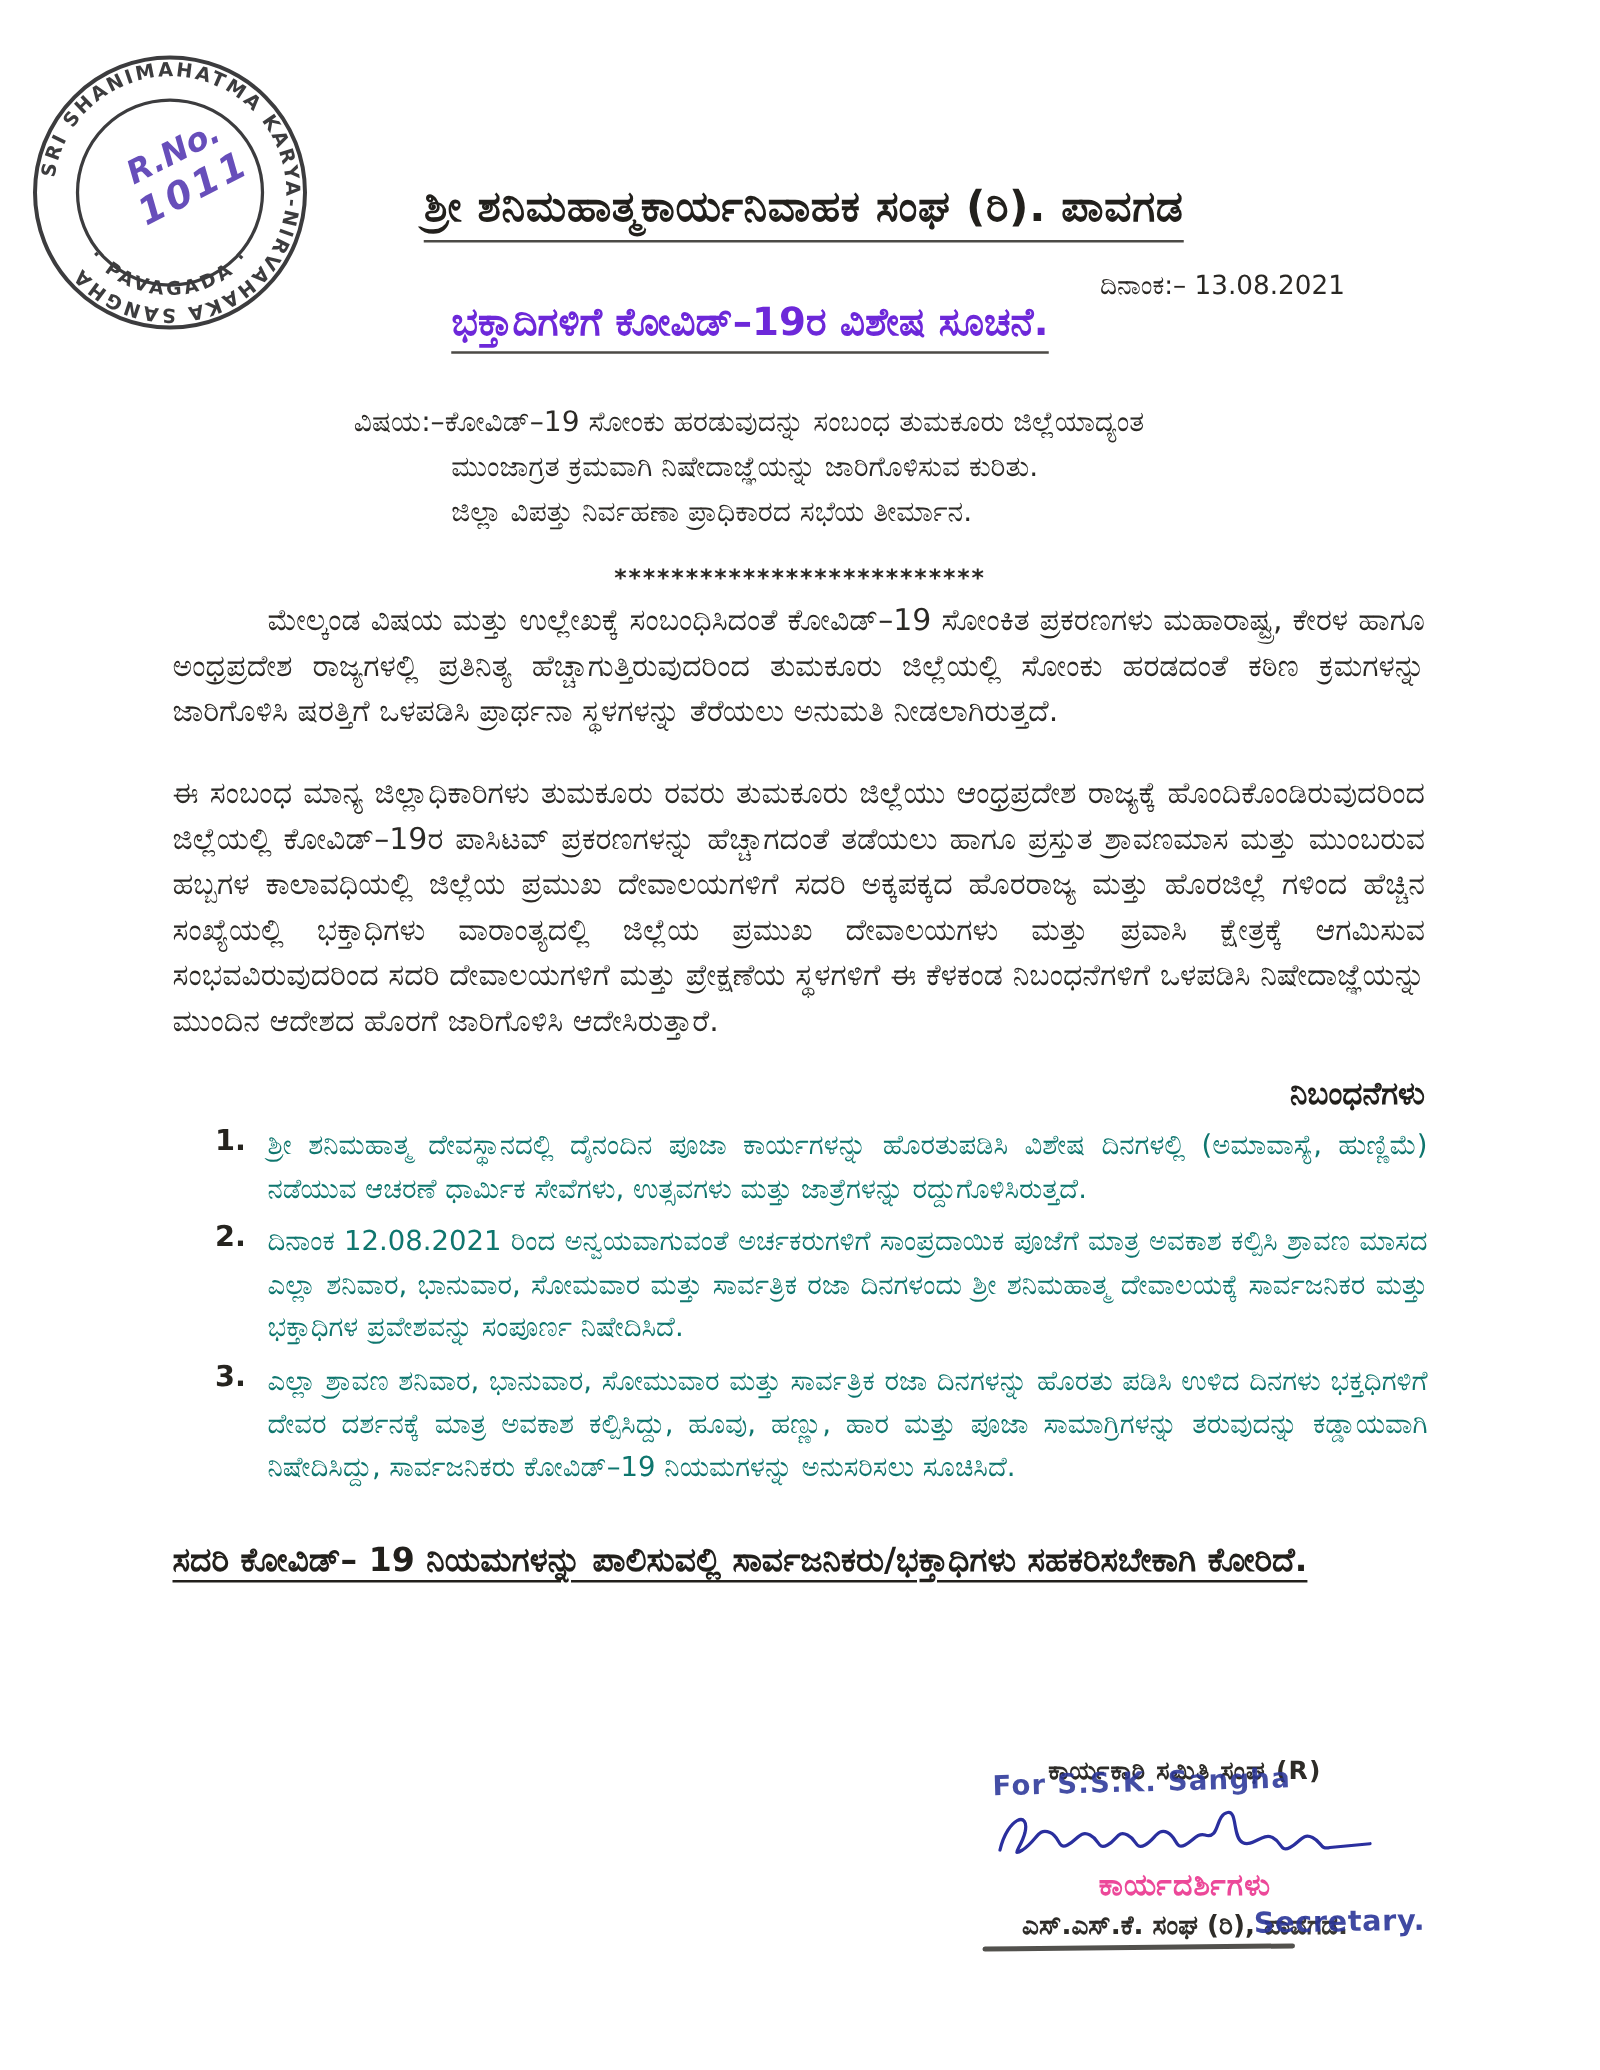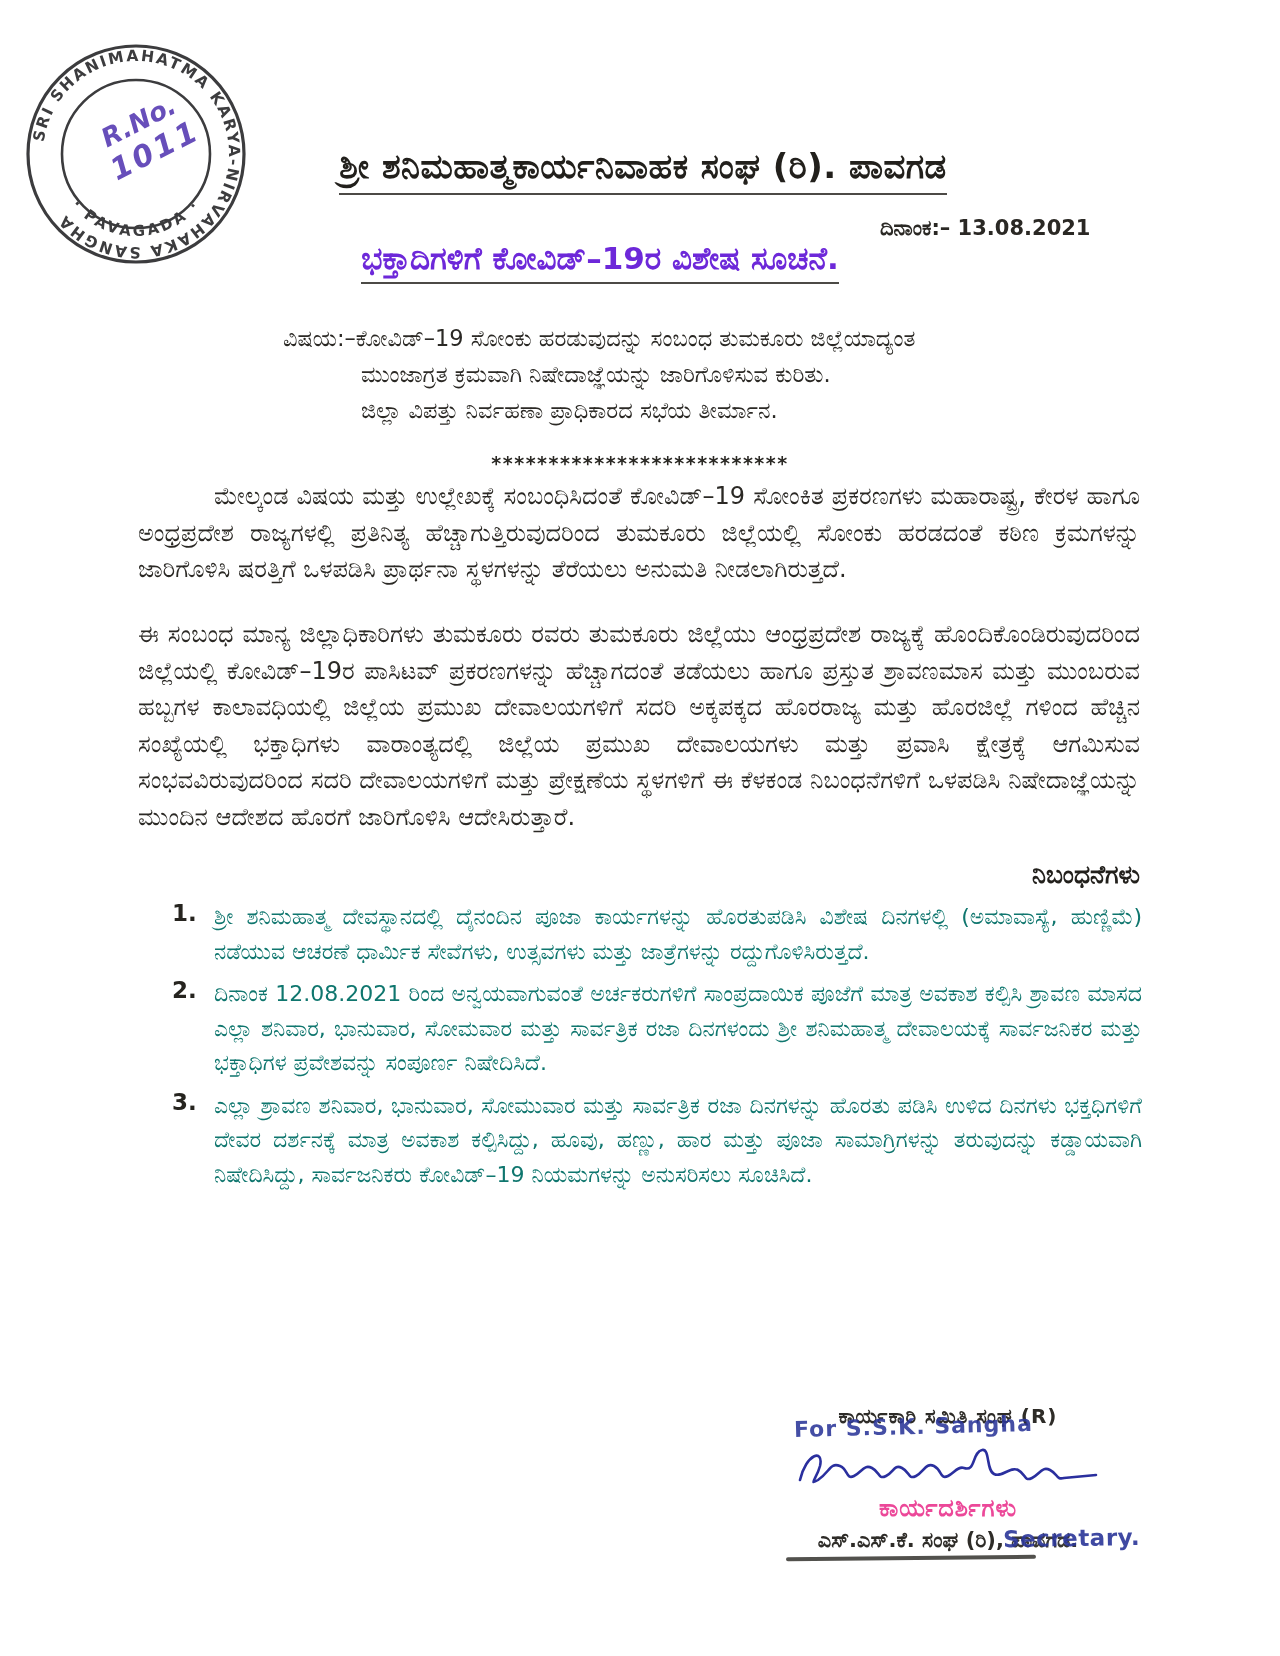--- a/index.html
+++ b/index.html
@@ -16,21 +16,21 @@
 
   
   .stamp{left:20px;top:36px;width:232px;height:236px;opacity:.92;}
 
   
   .title-wrap{left:160px;top:146px;width:930px;text-align:center;}
   .title{
     display:inline-block;font-size:34px;font-weight:700;letter-spacing:.5px;
     border-bottom:2px solid #4c4a46;padding-bottom:6px;color:#22201c;margin-left:36px;
   }
-  .date-line{left:880px;top:216px;width:260px;font-size:21px;font-weight:700;color:#2a2824;}
+  .date-line{left:880px;top:216px;width:260px;font-size:21px;font-weight:400;color:#2a2824;}
   .subtitle-wrap{left:150px;top:240px;width:900px;text-align:center;}
   .subtitle{
     display:inline-block;font-size:31px;font-weight:700;
     border-bottom:2.5px solid #4c4a46;padding-bottom:5px;color:#6d28d9;
   }
 
   
   .subject{left:283px;top:320px;width:845px;font-size:22.5px;line-height:36px;color:#2b2925;}
   .subject .indent{padding-left:78px;}
 
@@ -134,20 +134,21 @@
     <div class="cond-item">
       <div class="cond-num">2.</div>
       <div class="cond-txt">ದಿನಾಂಕ 12.08.2021 ರಿಂದ ಅನ್ವಯವಾಗುವಂತೆ ಅರ್ಚಕರುಗಳಿಗೆ ಸಾಂಪ್ರದಾಯಿಕ ಪೂಜೆಗೆ ಮಾತ್ರ ಅವಕಾಶ ಕಲ್ಪಿಸಿ ಶ್ರಾವಣ ಮಾಸದ ಎಲ್ಲಾ ಶನಿವಾರ, ಭಾನುವಾರ, ಸೋಮವಾರ ಮತ್ತು ಸಾರ್ವತ್ರಿಕ ರಜಾ ದಿನಗಳಂದು ಶ್ರೀ ಶನಿಮಹಾತ್ಮ ದೇವಾಲಯಕ್ಕೆ ಸಾರ್ವಜನಿಕರ ಮತ್ತು ಭಕ್ತಾಧಿಗಳ ಪ್ರವೇಶವನ್ನು ಸಂಪೂರ್ಣ ನಿಷೇದಿಸಿದೆ.</div>
     </div>
     <div class="cond-item">
       <div class="cond-num">3.</div>
       <div class="cond-txt">ಎಲ್ಲಾ ಶ್ರಾವಣ ಶನಿವಾರ, ಭಾನುವಾರ, ಸೋಮುವಾರ ಮತ್ತು ಸಾರ್ವತ್ರಿಕ ರಜಾ ದಿನಗಳನ್ನು ಹೊರತು ಪಡಿಸಿ ಉಳಿದ ದಿನಗಳು ಭಕ್ತಧಿಗಳಿಗೆ ದೇವರ ದರ್ಶನಕ್ಕೆ ಮಾತ್ರ ಅವಕಾಶ ಕಲ್ಪಿಸಿದ್ದು, ಹೂವು, ಹಣ್ಣು, ಹಾರ ಮತ್ತು ಪೂಜಾ ಸಾಮಾಗ್ರಿಗಳನ್ನು ತರುವುದನ್ನು ಕಡ್ಡಾಯವಾಗಿ ನಿಷೇದಿಸಿದ್ದು, ಸಾರ್ವಜನಿಕರು ಕೋವಿಡ್–19 ನಿಯಮಗಳನ್ನು ಅನುಸರಿಸಲು ಸೂಚಿಸಿದೆ.</div>
     </div>
   </div>
 
+  <div class="abs closing">ಸದರಿ ಕೋವಿಡ್– 19 ನಿಯಮಗಳನ್ನು ಪಾಲಿಸುವಲ್ಲಿ ಸಾರ್ವಜನಿಕರು/ಭಕ್ತಾಧಿಗಳು ಸಹಕರಿಸಬೇಕಾಗಿ ಕೋರಿದೆ.</div>
 
   <div class="abs sig">
     <div class="sig-line1">
       <span class="kn">ಕಾರ್ಯಕಾರಿ ಸಮಿತಿ ಸಂಘ (R)</span>
       <span class="for-stamp">For S.S.K. Sangha</span>
     </div>
     <svg class="sig-scribble" width="320" height="58" viewBox="0 0 320 58">
       <path d="M12,40 C18,14 36,8 32,26 C29,38 20,46 30,40
                C42,32 42,22 52,26 C60,29 58,40 66,36
                C74,32 76,24 84,28 C92,32 90,40 98,36

